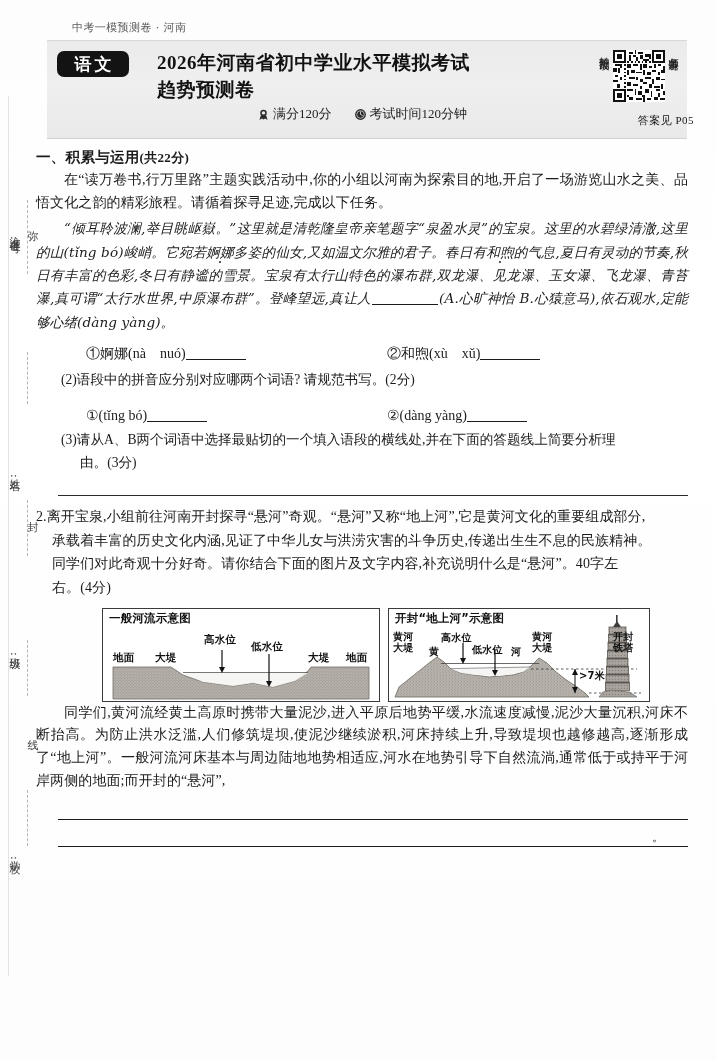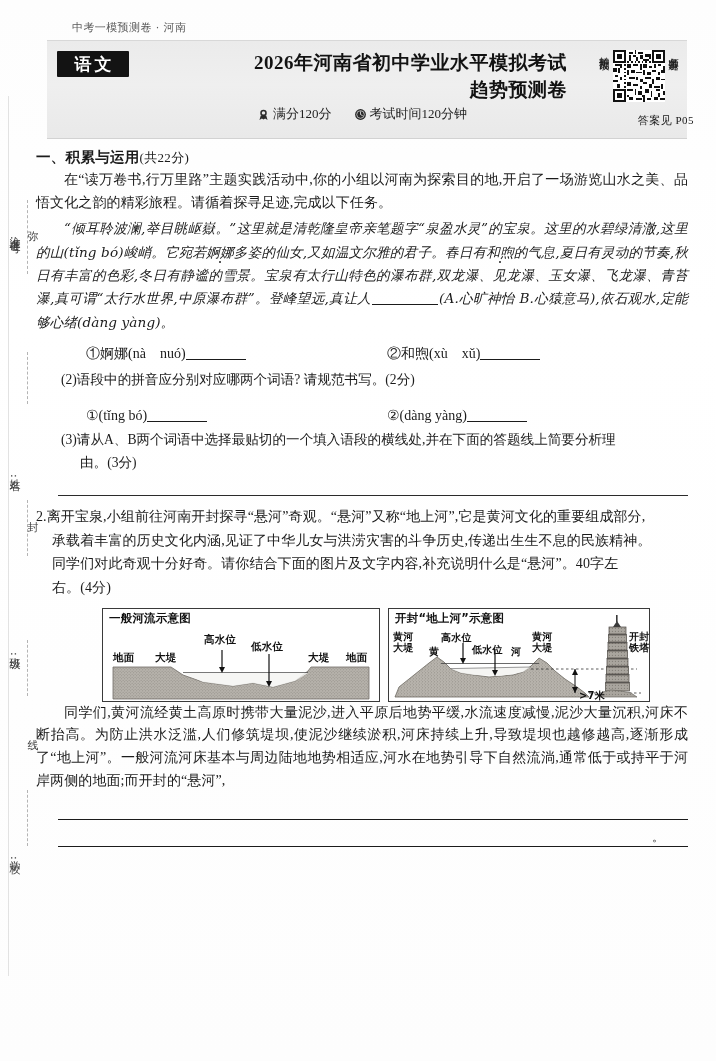--- a/index.html
+++ b/index.html
@@ -30,29 +30,29 @@
   
   .header-band {
     position: absolute; left: 47px; top: 40px; width: 640px; height: 97px;
     background: linear-gradient(180deg,#ebebeb 0%, #efefef 45%, #e9e9e9 100%);
     border-top: 1px solid #d8d8d8;
     border-bottom: 1px solid #d2d2d2;
   }
   .subject-badge {
     position: absolute; left: 10px; top: 10px;
     width: 72px; height: 26px;
-    background: #131313; border-radius: 1px;
+    background: #131313; border-radius: 7px;
     color: #fff; font-size: 17px; font-weight: bold;
     display: flex; align-items: center; justify-content: center;
     letter-spacing: 3px; text-indent: 3px;
     font-family: "DejaVu Sans", "Liberation Sans", sans-serif;
   }
   .title-wrap {
     position: absolute; left: 110px; top: 8px; width: 410px;
-    text-align: right;
+    text-align: left;
   }
   .title-line1 {
     font-size: 19px; font-weight: 600; letter-spacing: .5px;
     color: #121212; line-height: 1.45;
   }
   .title-line2 {
     font-size: 19px; font-weight: 600; letter-spacing: .5px;
     color: #121212; line-height: 1.35;
   }
   .exam-meta {
@@ -82,21 +82,21 @@
   }
 
   
   .content {
     position: absolute; left: 36px; top: 148px; width: 652px;
   }
   .sec-head {
     font-size: 14.5px; font-weight: bold; letter-spacing: .3px;
     margin-bottom: 2px;
   }
-  .sec-head .pts { font-weight: normal; font-size: 13px; }
+  .sec-head .pts { font-weight: bold; font-size: 13px; }
 
   p.para {
     font-size: 14px; line-height: 1.62; margin: 0 0 1px 0;
     text-align: justify; text-justify: inter-character;
     letter-spacing: .1px;
   }
   p.indent { text-indent: 28px; }
 
   .q-item {
     font-size: 14px; line-height: 1.62; margin: 2px 0 0 0;
@@ -514,22 +514,22 @@
 
             <path d="M210,88 L214,83 L222,81 L232,82 L242,84 L248,88 Z" fill="url(#soil3)" stroke="#6c6861" stroke-width="0.7"></path>
           </g>
         </svg>
         <span class="fig-lbl sm" style="left:4px; top:22px; line-height:1.12; white-space:normal; width:22px;">黄河大堤</span>
         <span class="fig-lbl sm" style="left:52px; top:22px;">高水位</span>
         <span class="fig-lbl sm" style="left:83px; top:34px;">低水位</span>
         <span class="fig-lbl sm" style="left:40px; top:36px;">黄</span>
         <span class="fig-lbl sm" style="left:122px; top:36px;">河</span>
         <span class="fig-lbl sm" style="left:143px; top:22px; line-height:1.12; white-space:normal; width:22px;">黄河大堤</span>
-        <span class="fig-lbl sm" style="left:240px; top:22px; line-height:1.12; white-space:normal; width:22px;">开封铁塔</span>
-        <span class="fig-lbl sm" style="left:190px; top:80px;">&gt;7米</span>
+        <span class="fig-lbl sm" style="left:224px; top:22px; line-height:1.12; white-space:normal; width:22px;">开封铁塔</span>
+        <span class="fig-lbl sm" style="left:190px; top:60px;">&gt;7米</span>
       </div>
 
     </div>
 
     <p class="para indent closing">同学们,黄河流经黄土高原时携带大量泥沙,进入平原后地势平缓,水流速度减慢,泥沙大量沉积,河床不断抬高。为防止洪水泛滥,人们修筑堤坝,使泥沙继续淤积,河床持续上升,导致堤坝也越修越高,逐渐形成了“地上河”。一般河流河床基本与周边陆地地势相适应,河水在地势引导下自然流淌,通常低于或持平于河岸两侧的地面;而开封的“悬河”,</p>
 
     <div style="position:relative;">
       <div class="ans-line"></div>
       <div class="ans-line"></div>
       <span class="tail-dot" style="top:36px;">。</span>

